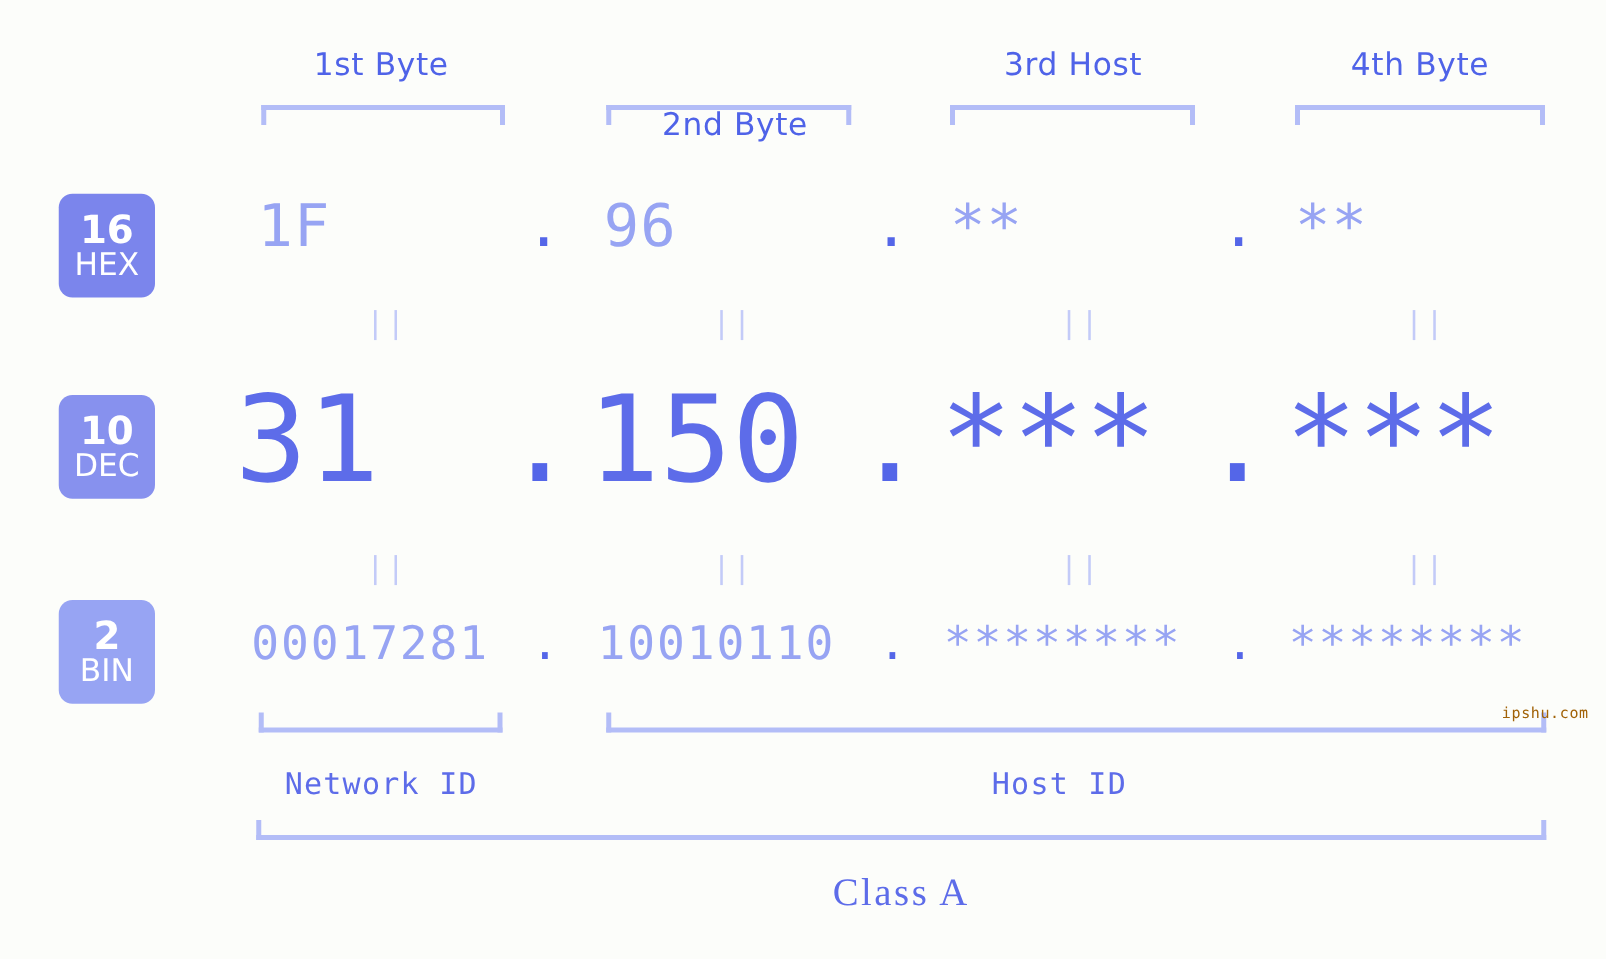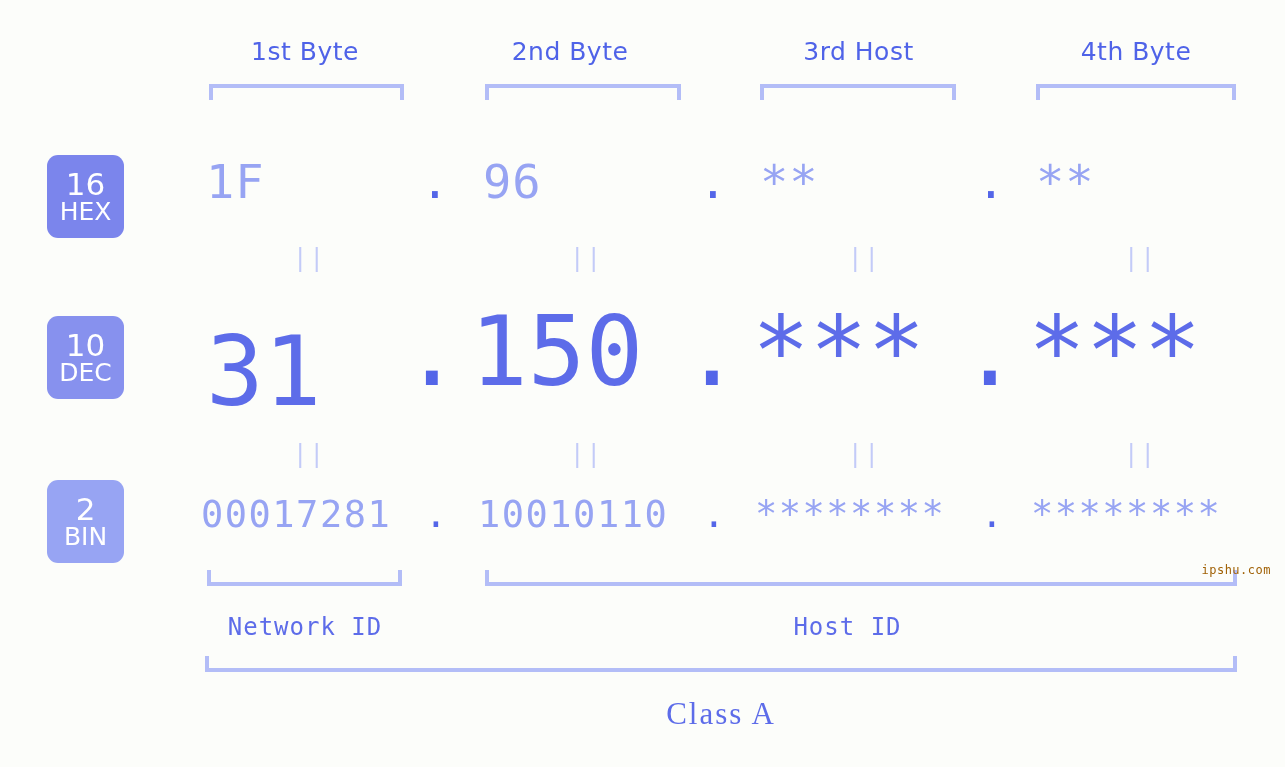--- a/index.html
+++ b/index.html
@@ -66,21 +66,21 @@
     border-radius: 11px;
     color: #ffffff;
     text-align: center;
     box-sizing: border-box;
     font-family: "DejaVu Sans", sans-serif;
   }
   .badge .num {
     display: block;
     font-size: 31px;
     line-height: 34px;
-    font-weight: 400;
+    font-weight: 700;
   }
   .badge .abbr {
     display: block;
     font-size: 25px;
     line-height: 22px;
     font-weight: 400;
   }
   .badge-hex { top: 155px; height: 83px; padding-top: 12px; background: #7b85ec; }
   .badge-dec { top: 316px; height: 83px; padding-top: 12px; background: #8791ee; }
   .badge-bin { top: 480px; height: 83px; padding-top: 12px; background: #97a4f3; }
@@ -191,21 +191,21 @@
     color: #a16207;
     letter-spacing: 0.5px;
   }
 </style>
 </head>
 <body>
 
 <div id="stage">
 
   <div class="byte-head" style="left:205px; width:200px;">1st Byte</div>
-  <div class="byte-head" style="left:470px; width:200px;">2nd Byte</div>
+  <div class="byte-head" style="left:488px; width:200px;margin-top:48px;">2nd Byte</div>
   <div class="byte-head" style="left:760px; width:197px;">3rd Host</div>
   <div class="byte-head" style="left:1036px; width:200px;">4th Byte</div>
 
   <div class="bracket-top" style="left:209px; width:195px;"></div>
   <div class="bracket-top" style="left:485px; width:196px;"></div>
   <div class="bracket-top" style="left:760px; width:196px;"></div>
   <div class="bracket-top" style="left:1036px; width:200px;"></div>
 
   <div class="badge badge-hex">
     <span class="num">16</span>
@@ -229,21 +229,21 @@
     <div class="sep" style="left:961px; width:60px;">.</div>
     <div class="val" style="left:1036px; width:200px;">**</div>
   </div>
 
   <div class="eq" style="left:293px; top:245px;">||</div>
   <div class="eq" style="left:570px; top:245px;">||</div>
   <div class="eq" style="left:848px; top:245px;">||</div>
   <div class="eq" style="left:1124px; top:245px;">||</div>
 
   <div class="row-dec">
-    <div class="val" style="left:206px; width:200px;margin-top:20px;">31</div>
+    <div class="val" style="left:188px; width:200px;">31</div>
     <div class="sep" style="left:400px; width:64px;">.</div>
     <div class="val" style="left:470px; width:214px;">150</div>
     <div class="sep" style="left:680px; width:64px;">.</div>
     <div class="val masked" style="left:752px; width:210px;">***</div>
     <div class="sep" style="left:958px; width:64px;">.</div>
     <div class="val masked" style="left:1028px; width:214px;">***</div>
   </div>
 
   <div class="eq" style="left:293px; top:441px;">||</div>
   <div class="eq" style="left:570px; top:441px;">||</div>

